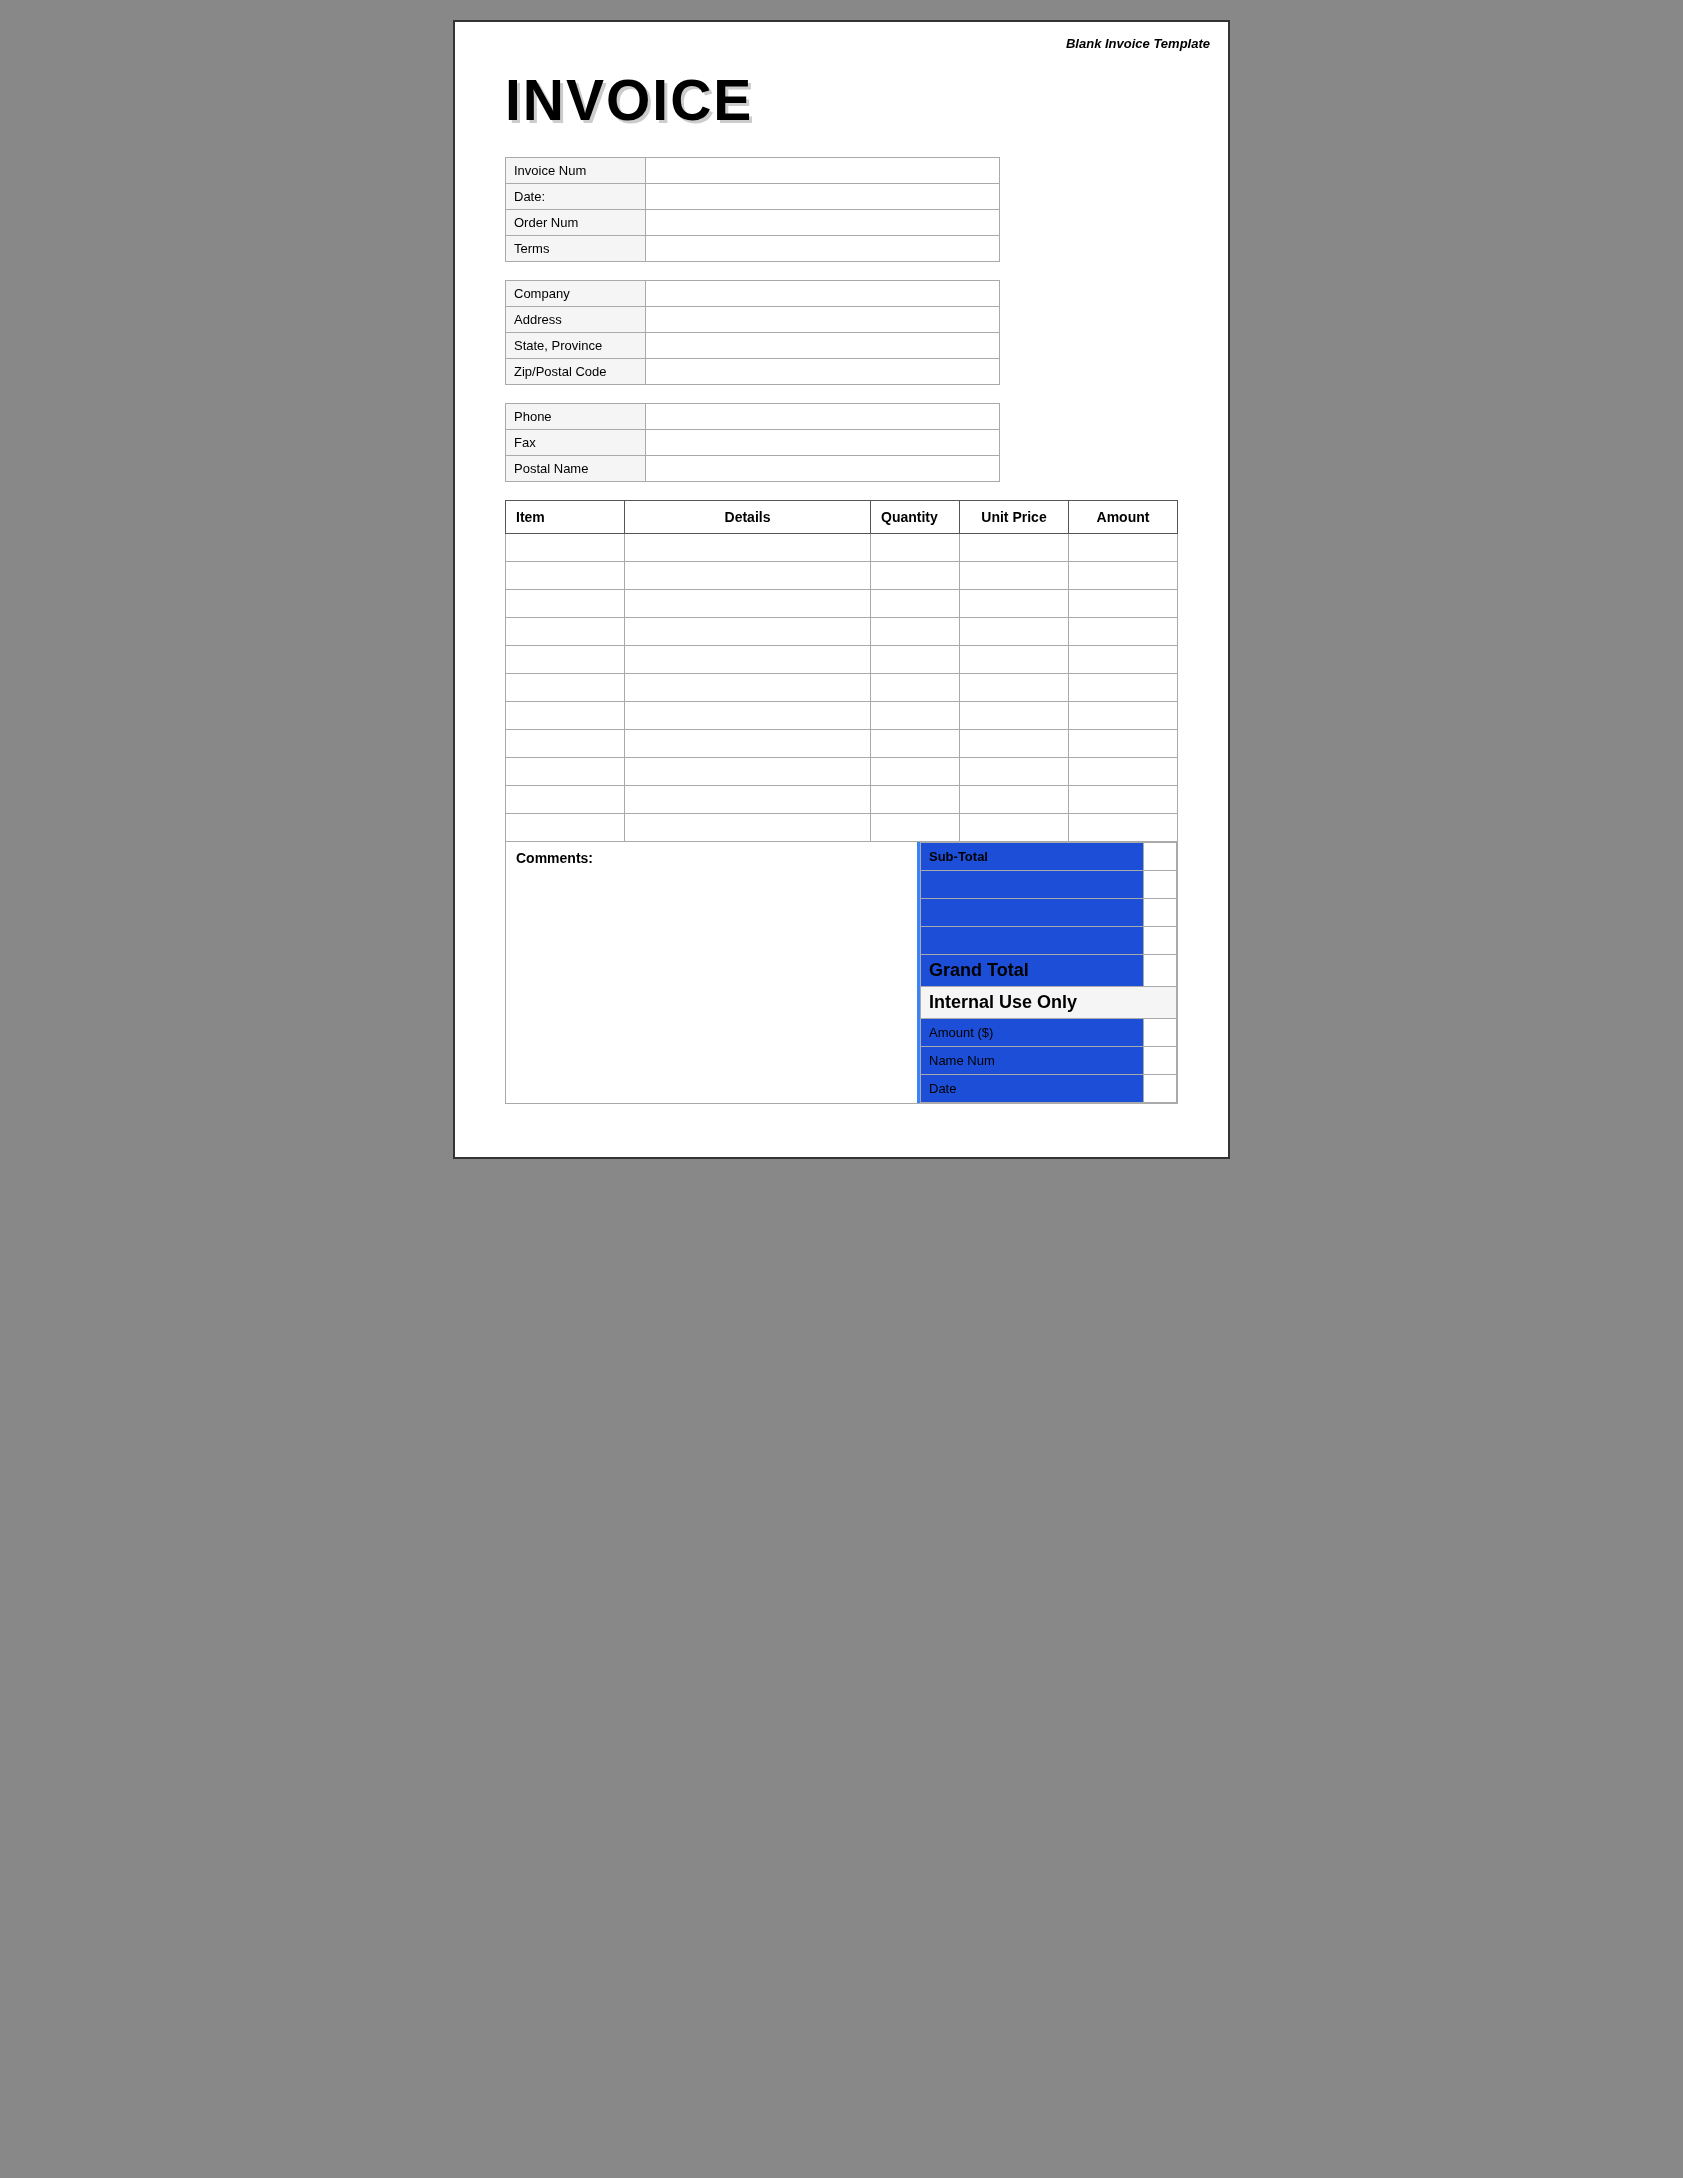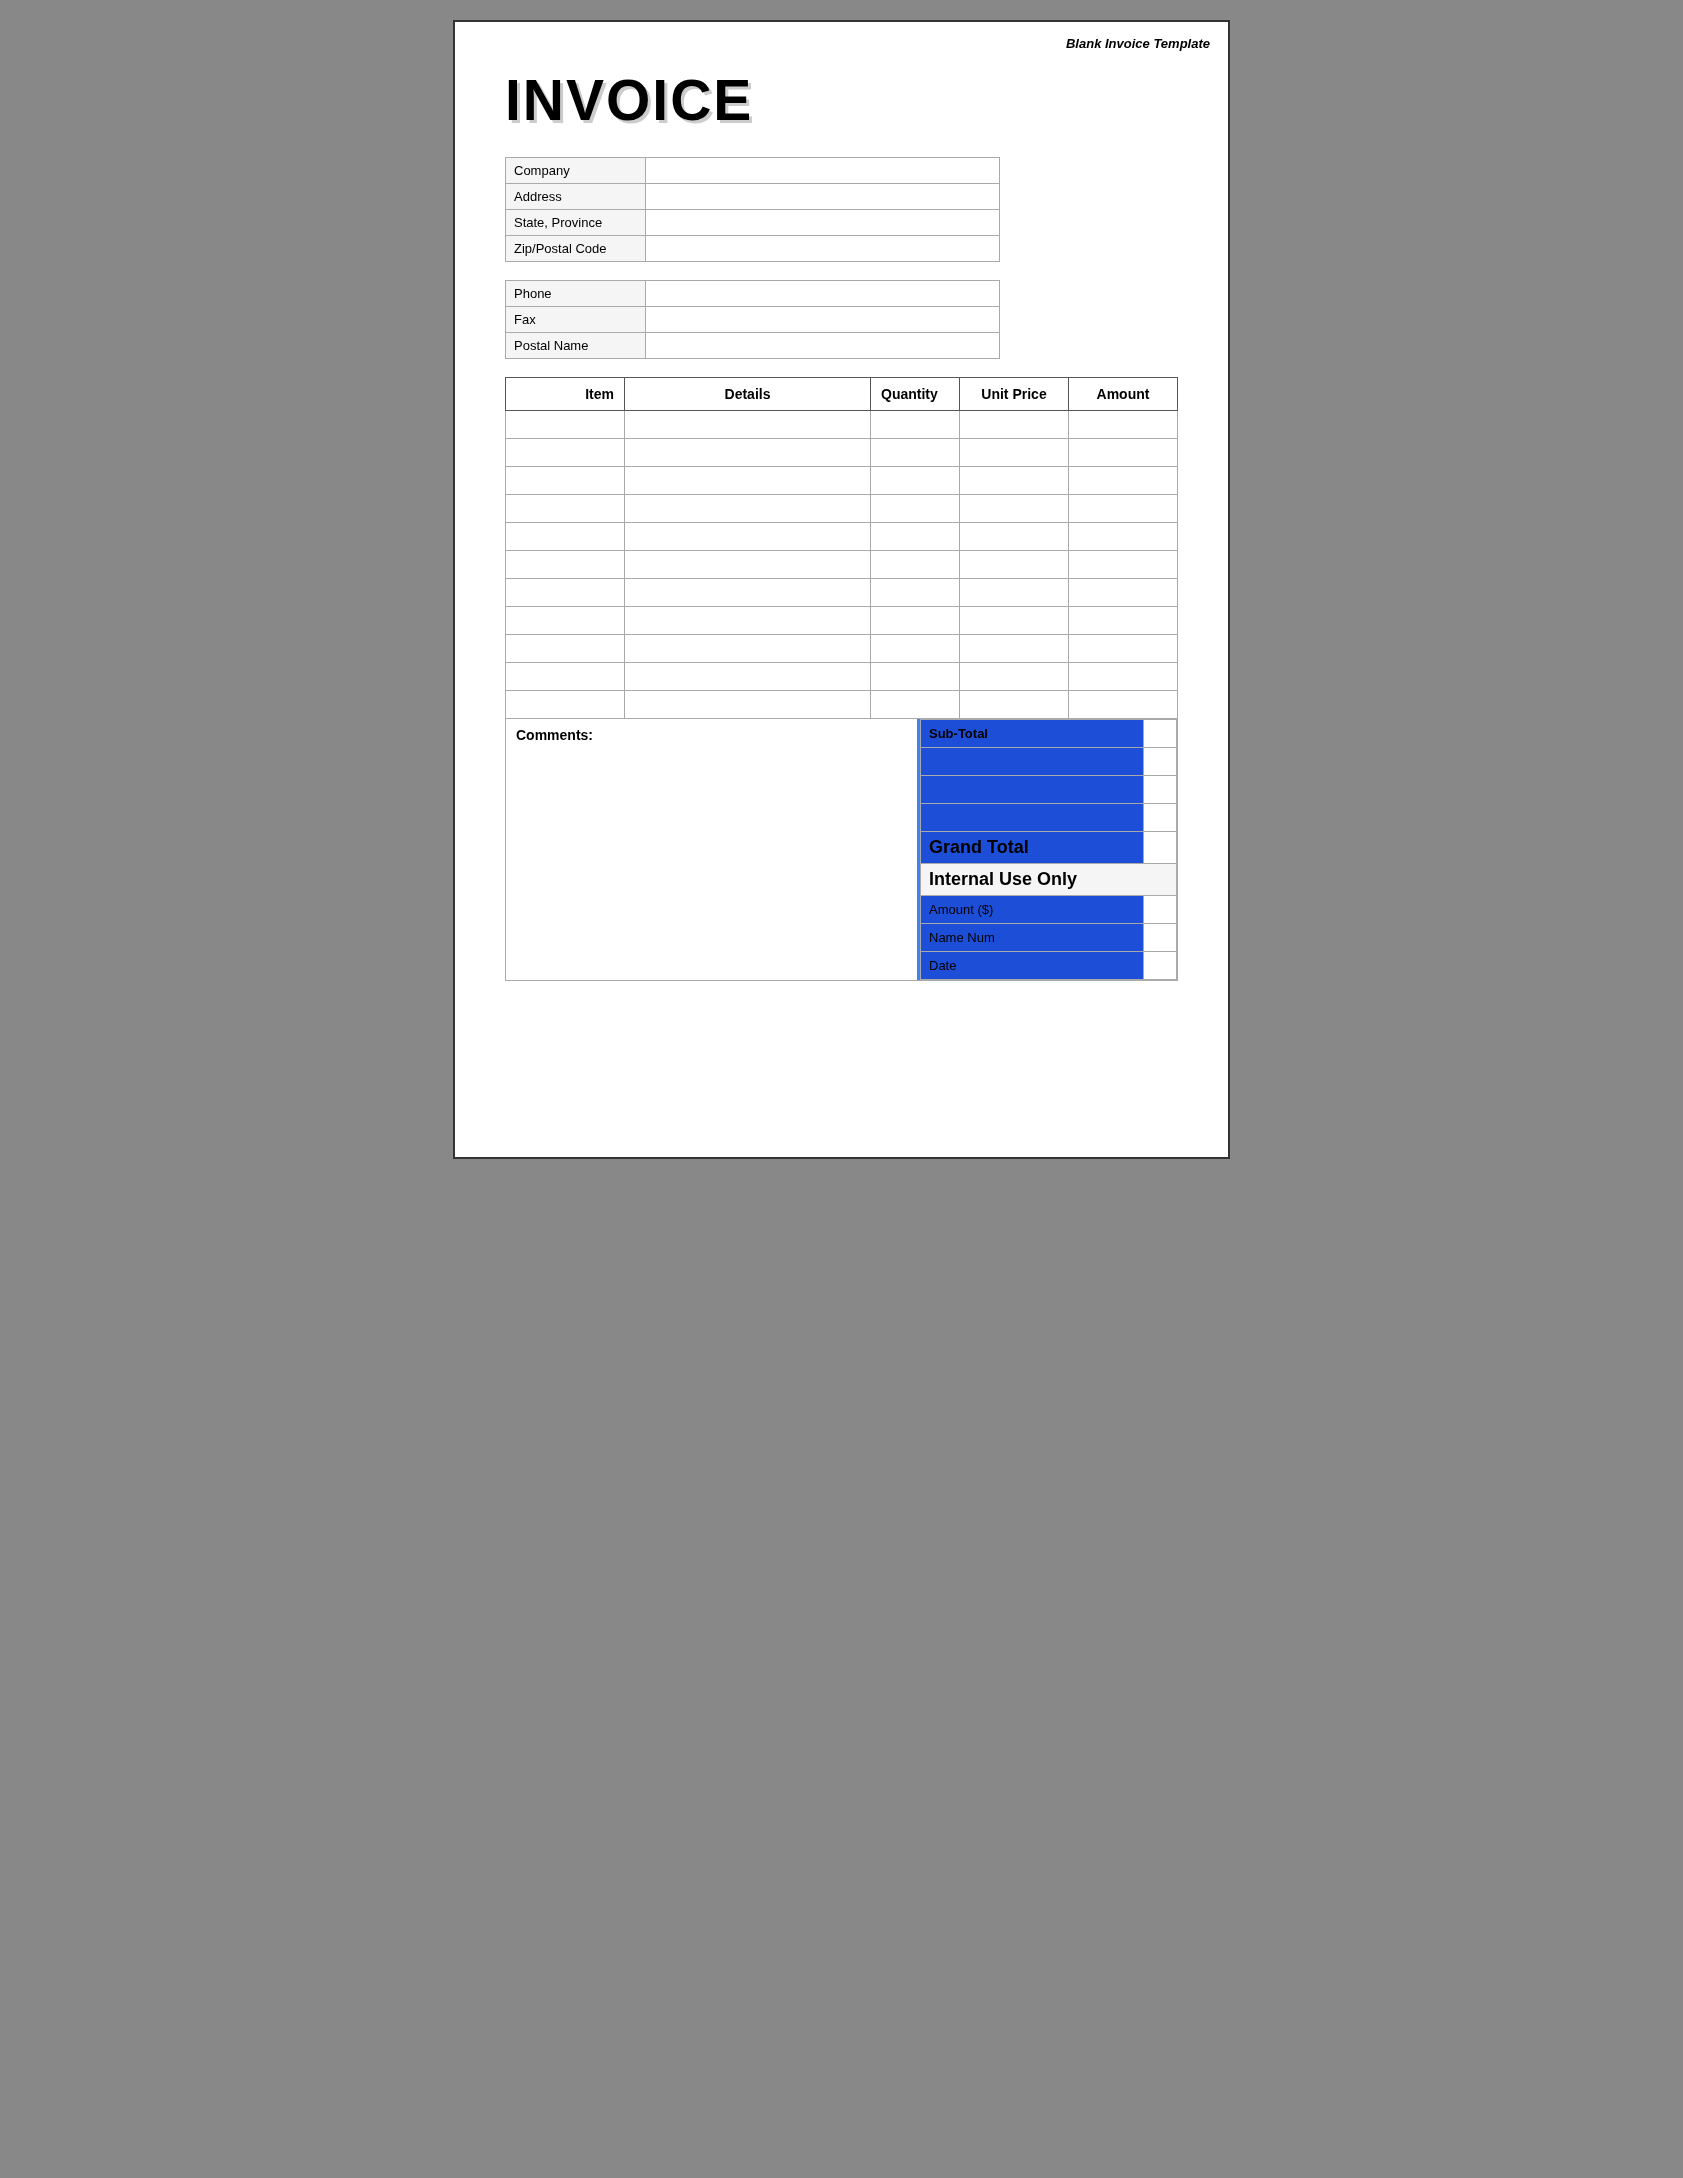--- a/index.html
+++ b/index.html
@@ -92,21 +92,21 @@
     .items-table th {
       border: 1.5px solid #555;
       padding: 8px 10px;
       font-size: 14px;
       font-weight: bold;
       background: #fff;
       text-align: center;
     }
 
     .items-table th:first-child {
-      text-align: right;
+      text-align: left;
       padding-left: 10px;
     }
 
     .items-table td {
       border: 1px solid #aaa;
       padding: 7px 8px;
       font-size: 13px;
       height: 28px;
     }
 
@@ -185,20 +185,42 @@
 <body>
 
 <div class="page">
 
   <div class="page-title">Blank Invoice Template</div>
 
   <div class="invoice-header">
     <div class="invoice-title">INVOICE</div>
   </div>
 
+  <div class="info-section">
+    <table class="info-table">
+      <tbody>
+        <tr>
+          <td>Invoice Num</td>
+          <td></td>
+        </tr>
+        <tr>
+          <td>Date:</td>
+          <td></td>
+        </tr>
+        <tr>
+          <td>Order Num</td>
+          <td></td>
+        </tr>
+        <tr>
+          <td>Terms</td>
+          <td></td>
+        </tr>
+      </tbody>
+    </table>
+  </div>
 
   <div class="info-section">
     <table class="info-table">
       <tbody>
         <tr>
           <td>Company</td>
           <td></td>
         </tr>
         <tr>
           <td>Address</td>

